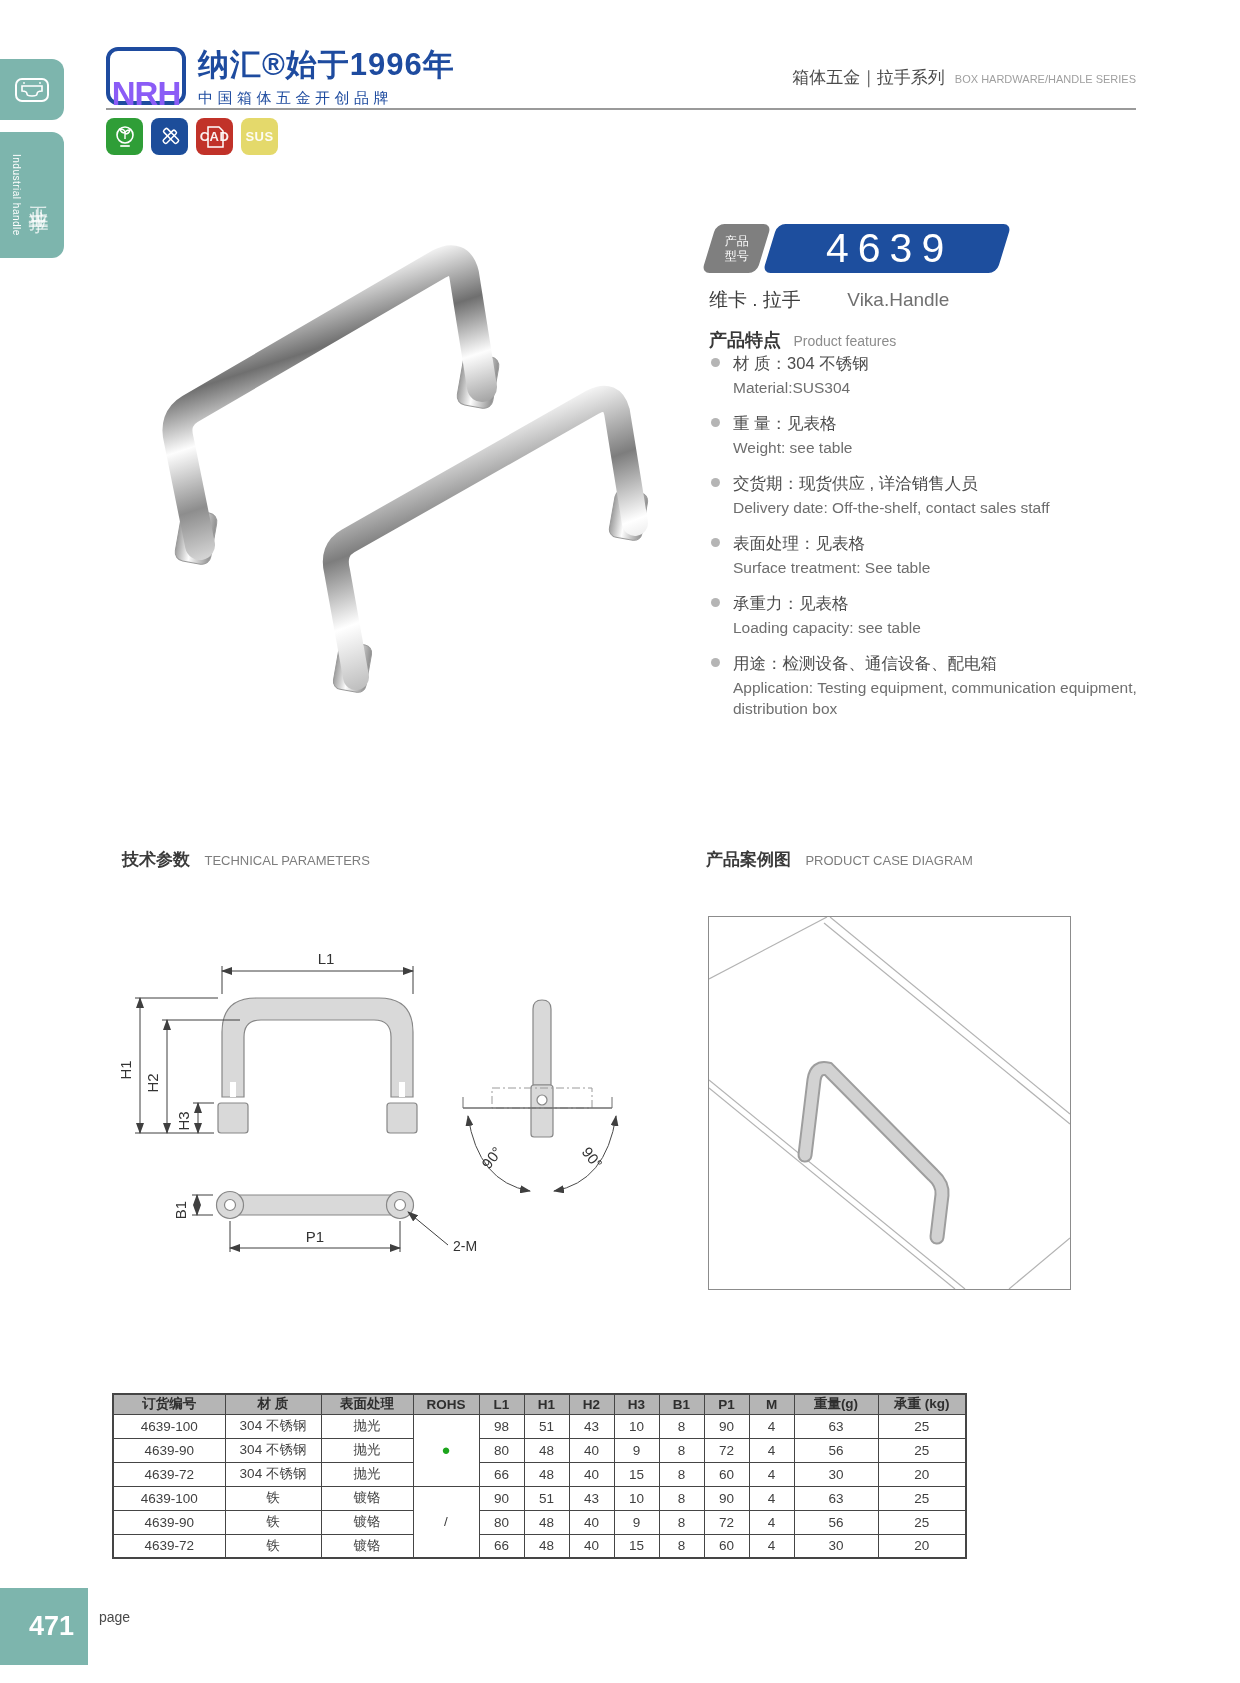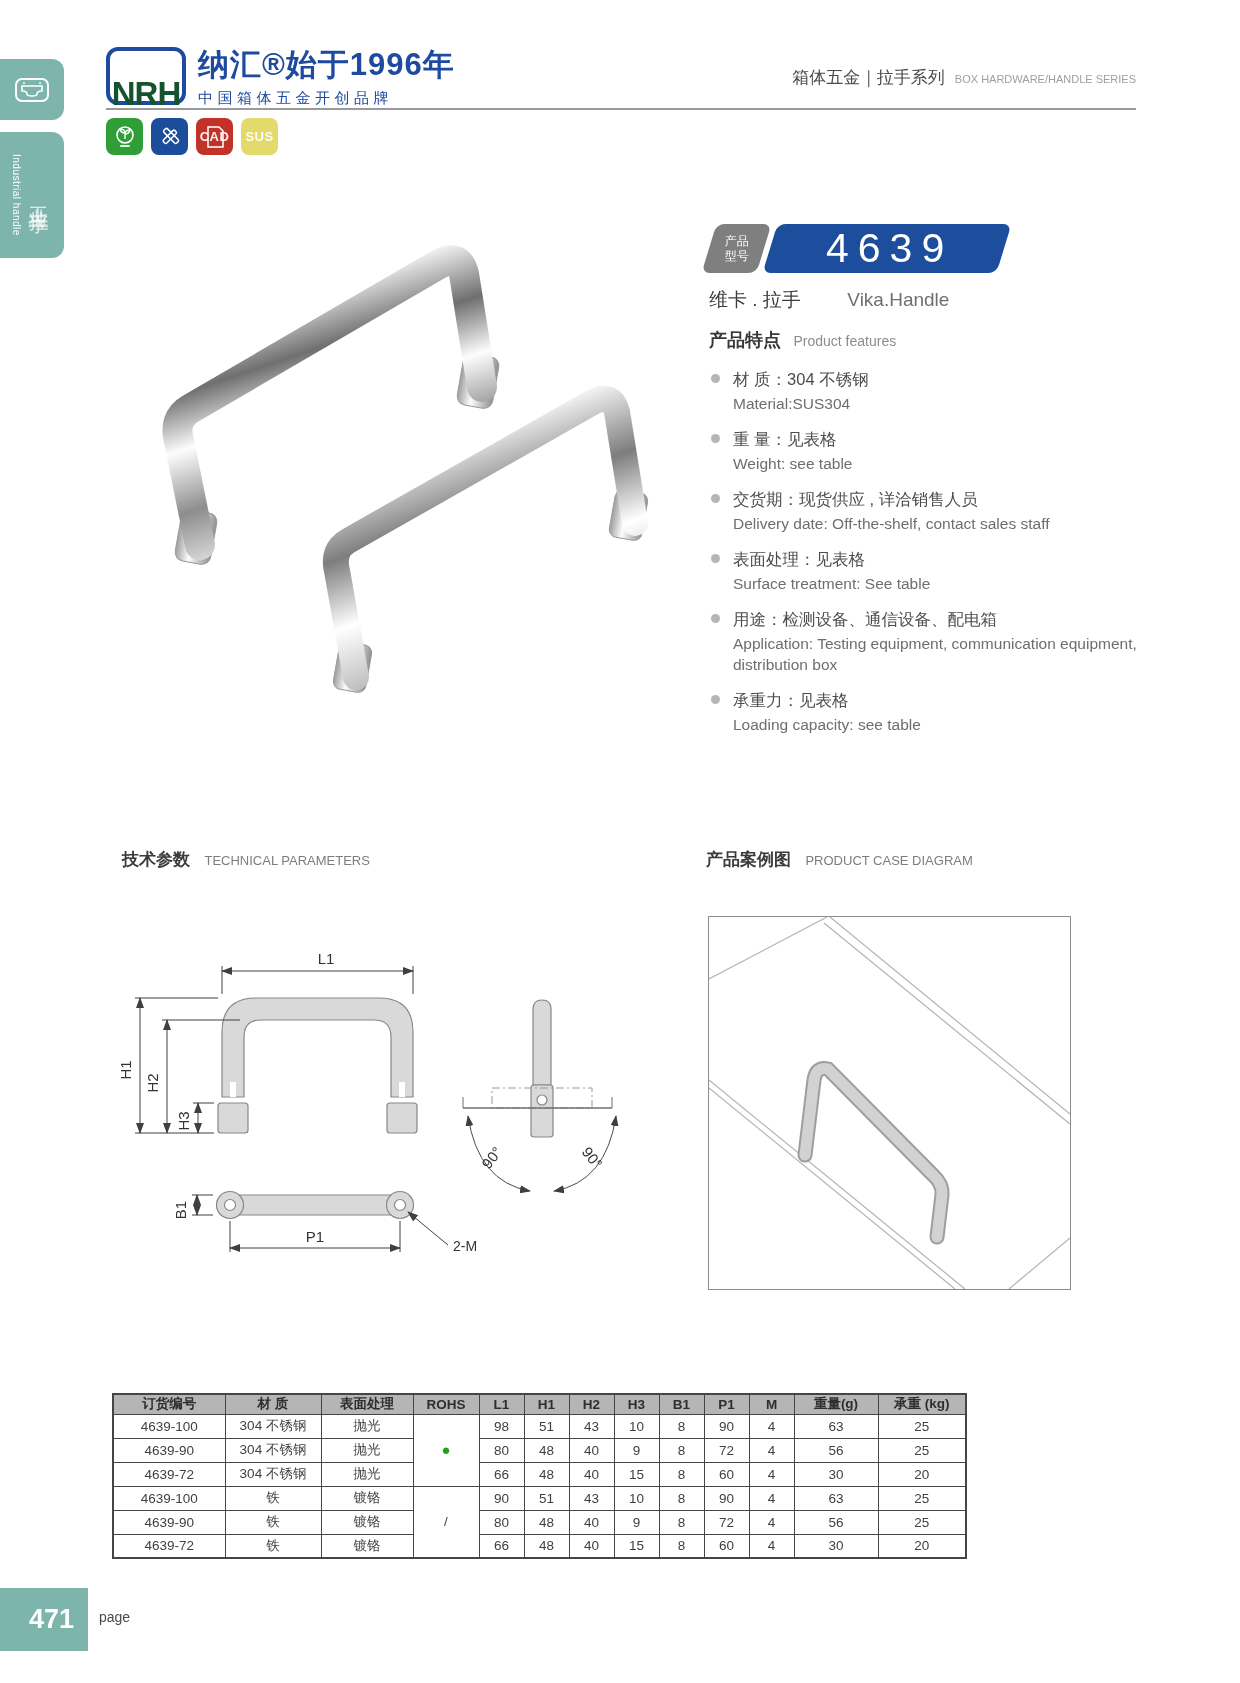--- a/index.html
+++ b/index.html
@@ -9,21 +9,21 @@
 
   
   .side-tab { position:absolute; left:0; background:#7db5ad; border-radius:0 12px 12px 0; }
   .side-tab.one { top:59px; width:64px; height:61px; display:flex; align-items:center; justify-content:center; }
   .side-tab.two { top:132px; width:64px; height:126px; display:flex; align-items:center; justify-content:center; gap:4px; }
   .v-en { writing-mode:vertical-rl; font-size:10px; color:#ffffff; letter-spacing:.5px; }
   .v-cn { writing-mode:vertical-rl; text-orientation:upright; font-size:20px; color:rgba(255,255,255,.72); letter-spacing:2px; }
 
   
   .logo-box { position:absolute; left:106px; top:47px; width:80px; height:58px; border:4px solid #1e4b9f; border-radius:12px; display:flex; align-items:center; justify-content:center; }
-  .logo-box span { color:#14532d; font-weight:bold; font-size:33px; letter-spacing:-1px;margin-top:36px; }
+  .logo-box span { color:#8b5cf6; font-weight:bold; font-size:33px; letter-spacing:-1px;margin-top:36px; }
   .brand { position:absolute; left:198px; top:44px; color:#1e4b9f; }
   .brand .l1 { font-size:31px; font-weight:bold; letter-spacing:1px; }
   .brand .l2 { font-size:15px; font-weight:normal; letter-spacing:4.5px; margin-top:3px; }
   .series { position:absolute; right:104px; top:66px; white-space:nowrap; }
   .series .cn { font-size:17px; color:#4a4a4a; font-weight:500;text-align:right; }
   .series .en { font-size:11px; color:#9f9f9f; margin-left:10px; }
   .divider { position:absolute; left:106px; top:108px; width:1030px; height:2px; background:#9a9a9a; }
 
   
   .icons { position:absolute; left:106px; top:118px; display:flex; gap:8px; }
@@ -42,21 +42,21 @@
   .tag.blue { left:770px; width:234px; background:#1d4e9e; }
   .tag.blue > div { color:#fff; font-size:41px; letter-spacing:9px; padding-left:6px; }
   .pname { position:absolute; left:709px; top:287px; }
   .pname .cn { font-size:19px; color:#3c3c3c; display:inline-block; }
   .pname .en { font-size:19px; color:#707070; display:inline-block; margin-left:42px; }
 
   
   .features { position:absolute; left:709px; top:328px; width:440px; }
   .sec-title .cn { font-size:18px; font-weight:bold; color:#383838; }
   .sec-title .en { font-size:14px; color:#8c8c8c; margin-left:8px; }
-  .feat-list { list-style:none; margin-top:16px; }
+  .feat-list { list-style:none; margin-top:0; }
   .feat { position:relative; padding-left:24px; margin-bottom:13px; }
   .feat .dot { position:absolute; left:2px; top:6px; width:9px; height:9px; border-radius:50%; background:#b5b5b5; }
   .feat .cn { font-size:16.5px; color:#4d4d4d; line-height:1.4; }
   .feat .en { font-size:15.5px; color:#6e6e6e; line-height:1.35; margin-top:3px; }
 
   
   .tech-head { position:absolute; left:122px; top:848px; }
   .case-head { position:absolute; left:706px; top:848px; }
   .tech-head .cn,.case-head .cn { font-size:17px; font-weight:bold; color:#3a3a3a; }
   .tech-head .en,.case-head .en { font-size:13px; color:#7d7d7d; margin-left:10px; }
@@ -66,21 +66,21 @@
   .tech-svg { position:absolute; left:100px; top:885px; }
   .case-box { position:absolute; left:708px; top:916px; width:363px; height:374px; border:1px solid #8c8c8c; }
 
   
   .spec-table { position:absolute; left:112px; top:1393px; border-collapse:collapse; border:2px solid #454545; }
   .spec-table th { background:#b5b5b5; border:1px solid #454545; font-size:13.5px; font-weight:bold; color:#2e2e2e; height:20px; padding:0 4px; white-space:nowrap; }
   .spec-table td { border:1px solid #454545; font-size:13.5px; color:#3f3f3f; height:24px; text-align:center; padding:0 4px; white-space:nowrap; }
   .gdot { color:#1ca51c; font-size:15px; line-height:1; }
 
   
-  .page-num { position:absolute; left:0; top:1588px; width:88px; height:63px; background:#7db5ad; color:#fff; font-size:27px; font-weight:bold; display:flex; align-items:center; justify-content:flex-end; padding-right:14px; }
+  .page-num { position:absolute; left:0; top:1588px; width:88px; height:77px; background:#7db5ad; color:#fff; font-size:27px; font-weight:bold; display:flex; align-items:center; justify-content:flex-end; padding-right:14px; }
   .page-label { position:absolute; left:99px; top:1609px; font-size:14px; color:#4a4a4a; }
 
   svg text { font-family:"Liberation Sans","DejaVu Sans",sans-serif; }
 </style>
 </head>
 <body>
 
 <div class="page">
 
   <div class="side-tab one">
@@ -210,27 +210,27 @@
         <div class="cn">交货期：现货供应 , 详洽销售人员</div>
         <div class="en">Delivery date: Off-the-shelf, contact sales staff</div>
       </li>
       <li class="feat">
         <span class="dot"></span>
         <div class="cn">表面处理：见表格</div>
         <div class="en">Surface treatment: See table</div>
       </li>
       <li class="feat">
         <span class="dot"></span>
+        <div class="cn">承重力：见表格</div>
+        <div class="en">Loading capacity: see table</div>
+      </li>
+      <li class="feat">
+        <span class="dot"></span>
         <div class="cn">用途：检测设备、通信设备、配电箱</div>
         <div class="en">Application: Testing equipment, communication equipment, distribution box</div>
-      </li>
-      <li class="feat">
-        <span class="dot"></span>
-        <div class="cn">承重力：见表格</div>
-        <div class="en">Loading capacity: see table</div>
       </li>
     </ul>
   </div>
 
   <div class="tech-head">
     <span class="cn">技术参数</span>
     <span class="en">TECHNICAL PARAMETERS</span>
   </div>
   <div class="case-head">
     <span class="cn">产品案例图</span>

